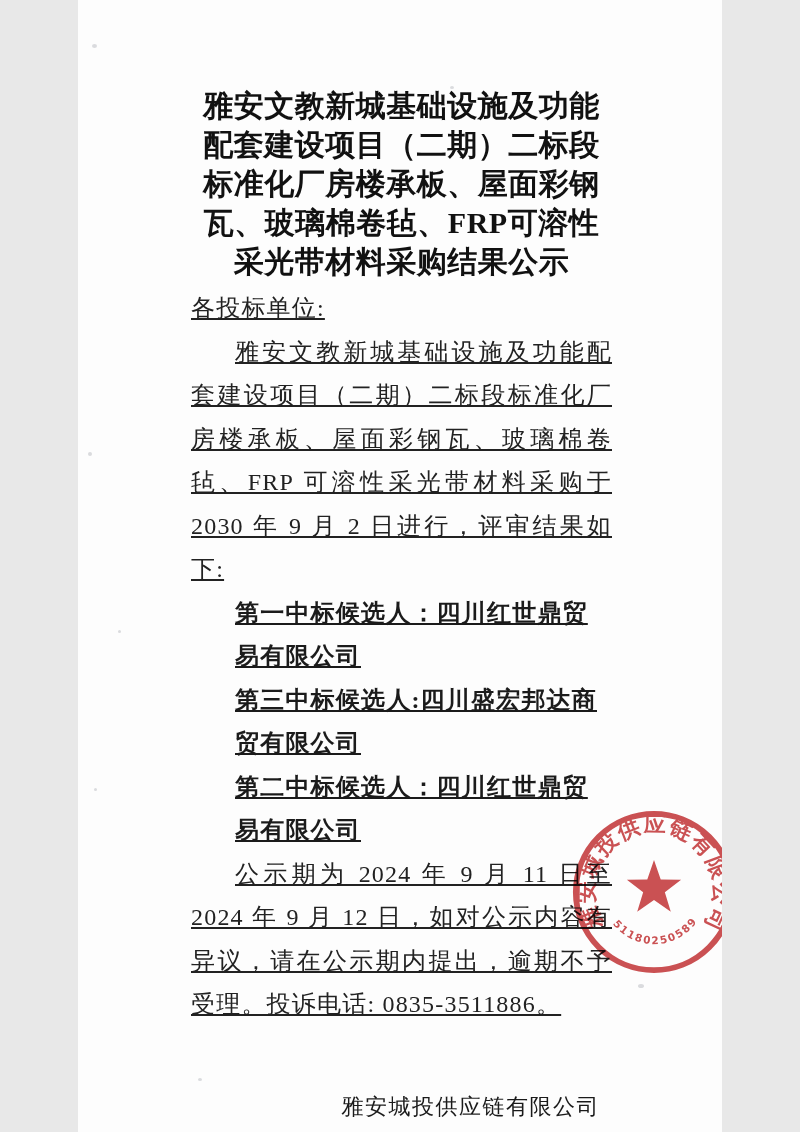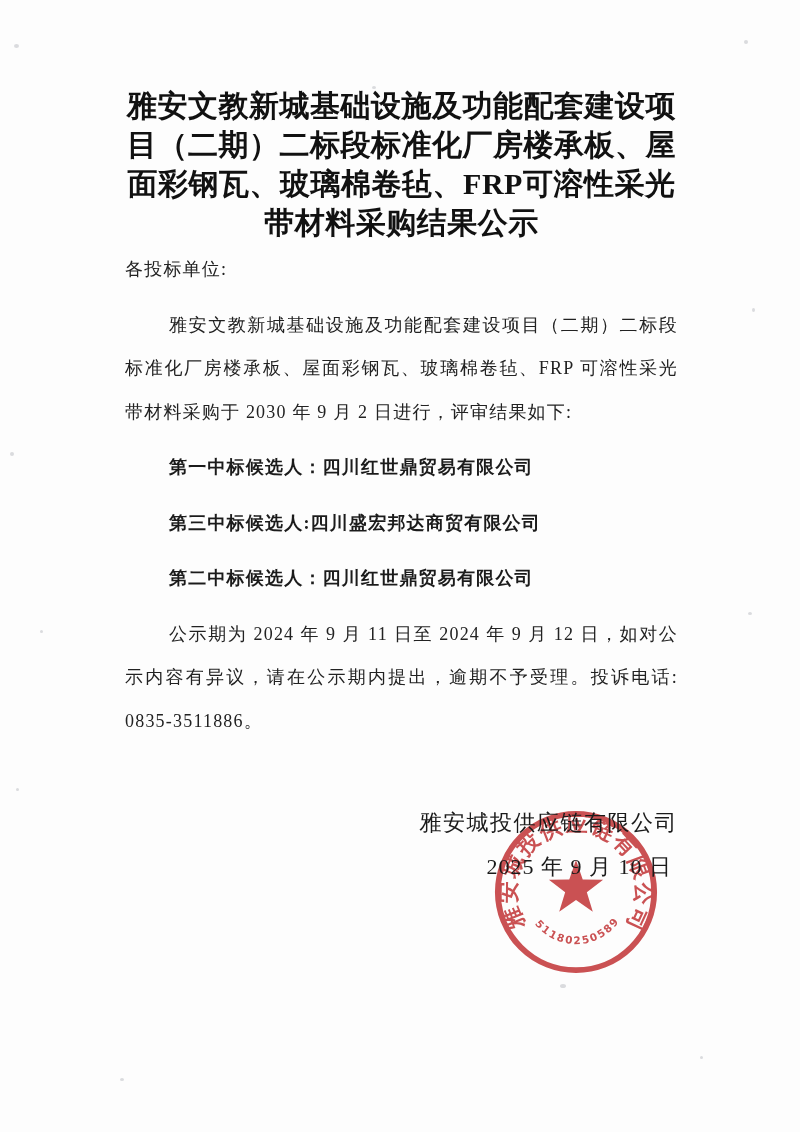--- a/index.html
+++ b/index.html
@@ -3,46 +3,47 @@
 <meta charset="utf-8">
 <style>
   html, body {
     margin: 0;
     padding: 0;
     background: #e8e8e8;
     font-family: "Liberation Serif", "DejaVu Serif", serif;
   }
   .page {
     position: relative;
-    width: 800px;
+    width: 644px;
     height: 1132px;
     margin: 0 auto;
     background: #fdfdfd;
     overflow: hidden;
     color: #1a1a1a;
   }
   .content {
     position: relative;
     padding: 0 110px 0 113px;
   }
   .title {
     margin: 86px 0 0 0;
     font-size: 30px;
     font-weight: bold;
     line-height: 39px;
     text-align: center;
     letter-spacing: 0.5px;
     color: #111;
   }
   .line, .para, .candidate {
-    margin: 12px;
-    font-size: 18px;
+    margin: 0;
+    font-size: 24px;
     line-height: 43.5px;
     letter-spacing: 1.2px;
     color: #222;
+    text-decoration: underline;
   }
   .salutation { margin-top: 6px; }
   .para {
     text-align: justify;
     text-align-last: left;
   }
   .indent { text-indent: 44px; }
   .candidate {
     font-weight: bold;
     padding-left: 44px;

